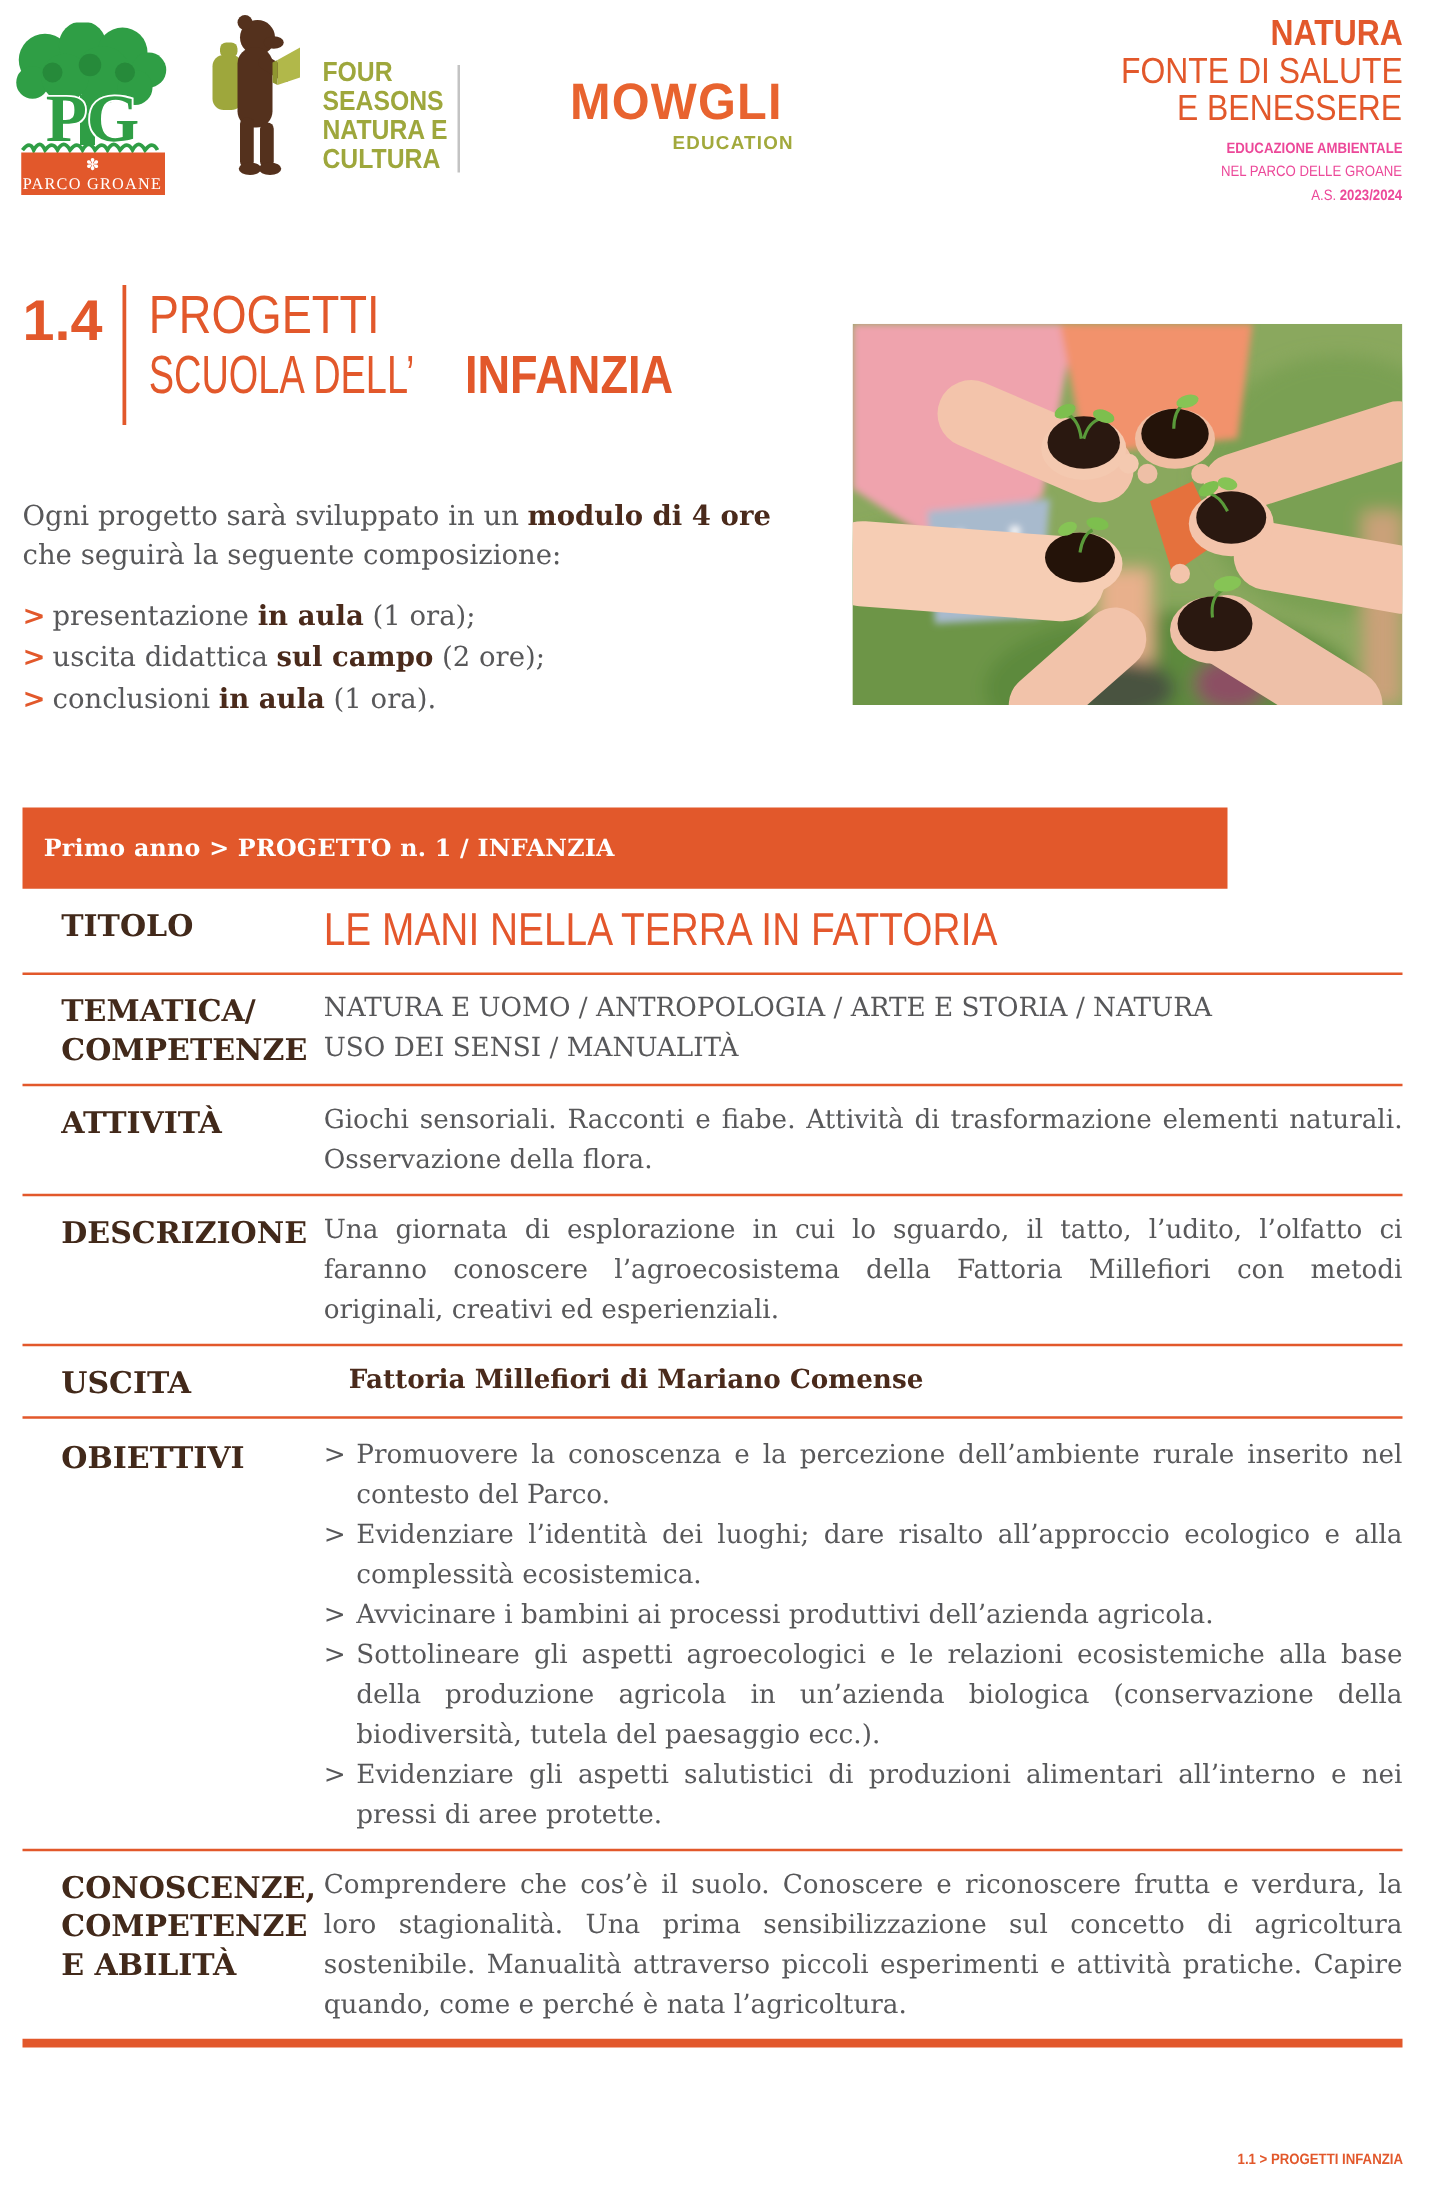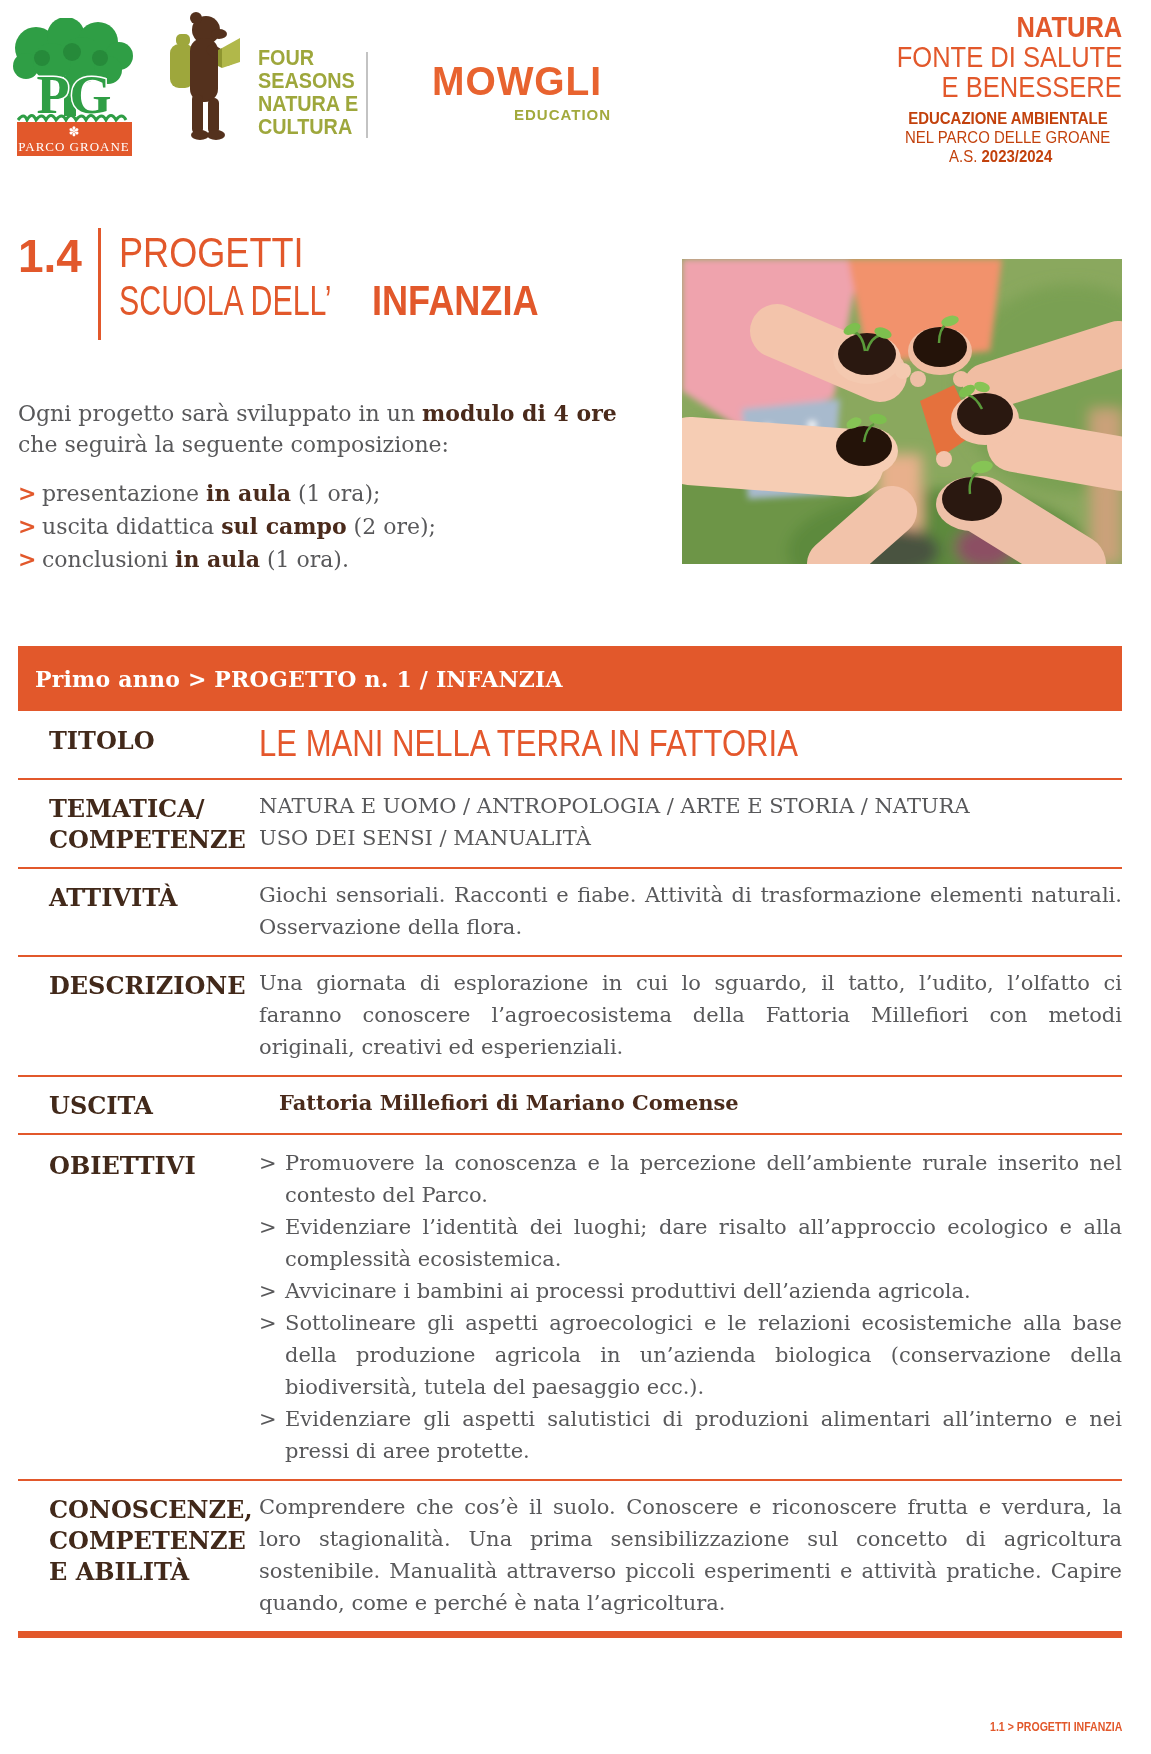--- a/index.html
+++ b/index.html
@@ -7,30 +7,30 @@
         font-family:"DejaVu Serif",serif;color:#58585a;}
 
   
   .hdr{position:absolute;top:0;left:0;width:1151px;height:170px;}
   .pg-logo{position:absolute;top:18px;left:12px;width:125px;height:140px;text-align:center;}
   .bear{position:absolute;top:8px;left:150px;width:100px;height:132px;}
   .fs-text{position:absolute;top:46px;left:258px;line-height:23px;
            font-family:"Liberation Sans",sans-serif;font-weight:bold;font-size:22px;color:#9ea73c;}
   .fs-text span{display:block;transform:scaleX(.9);transform-origin:0 50%;}
   .hdr-divider{position:absolute;top:52px;left:366px;width:2px;height:86px;background:#c3c3c3;}
-  .mowgli{position:absolute;top:58px;left:432px;text-align:right;}
+  .mowgli{position:absolute;top:58px;left:456px;text-align:right;}
   .mowgli .mw{font-family:"Liberation Sans",sans-serif;font-weight:900;font-size:41px;
               color:#e8632f;letter-spacing:1px;display:inline-block;transform:scaleX(.95);transform-origin:0 50%;}
   .mowgli .ed{font-family:"Liberation Sans",sans-serif;font-weight:bold;font-size:15px;
               color:#a2a93c;letter-spacing:1px;margin-top:1px;}
   .hdr-right{position:absolute;top:12px;right:29px;text-align:right;
              font-family:"Liberation Sans",sans-serif;}
   .hdr-right .big{font-size:29px;line-height:30px;color:#e2582b;}
   .hdr-right .big.b{font-weight:bold;}
-  .hdr-right .sml{font-size:17px;line-height:19px;color:#c2410c;text-align:center;}
+  .hdr-right .sml{font-size:12px;line-height:19px;color:#ec4899;}
   .hdr-right .sml.b{font-weight:bold;}
   .hdr-right .cond{display:inline-block;transform:scaleX(.88);transform-origin:100% 50%;}
   .hdr-right .gap{height:7px;}
 
   
   .sec{position:absolute;top:228px;left:18px;display:flex;align-items:flex-start;}
   .sec .num{font-family:"Liberation Sans",sans-serif;font-weight:bold;font-size:46px;
             color:#e2582b;line-height:48px;padding-top:4px;}
   .sec .bar{width:3px;height:112px;background:#e2582b;margin:0 18px 0 16px;}
   .sec .ttl{font-family:"Liberation Sans",sans-serif;font-size:43px;line-height:48px;color:#e2582b;}
@@ -41,22 +41,22 @@
   .intro{position:absolute;top:398px;left:18px;width:640px;font-size:22px;line-height:31px;color:#58585a;}
   .intro b{color:#4a2a1b;}
   .intro .bullets{margin-top:17px;}
   .intro .bl{display:flex;line-height:32px;}
   .intro .mk{color:#e2582b;font-weight:bold;width:24px;flex:none;}
 
   
   .photo{position:absolute;top:259px;left:682px;width:440px;height:305px;overflow:hidden;}
 
   
-  .banner{position:absolute;top:646px;left:18px;width:1104px;height:65px;background:#e2582b;
-          color:#fff;font-weight:bold;font-size:22px;line-height:66px;padding-left:17px;
+  .banner{position:absolute;top:646px;left:18px;width:964px;height:65px;background:#e2582b;
+          color:#fff;font-weight:bold;font-size:19px;line-height:66px;padding-left:17px;
           box-sizing:border-box;letter-spacing:.2px;}
 
   
   .tbl{position:absolute;top:711px;left:18px;width:1104px;}
   .row{display:flex;border-bottom:2px solid #e2582b;padding:10px 0 12px 0;}
   .row .lbl{width:210px;flex:none;font-weight:bold;font-size:24px;line-height:31px;
             color:#42291a;white-space:pre-line;padding-top:3px;margin-left:31px;}
   .row .val{flex:1;font-size:21px;line-height:32px;text-align:justify;color:#58585a;}
   .row.titolo{padding:11px 0 12px 0;}
   .row.titolo .val{text-align:left;}

